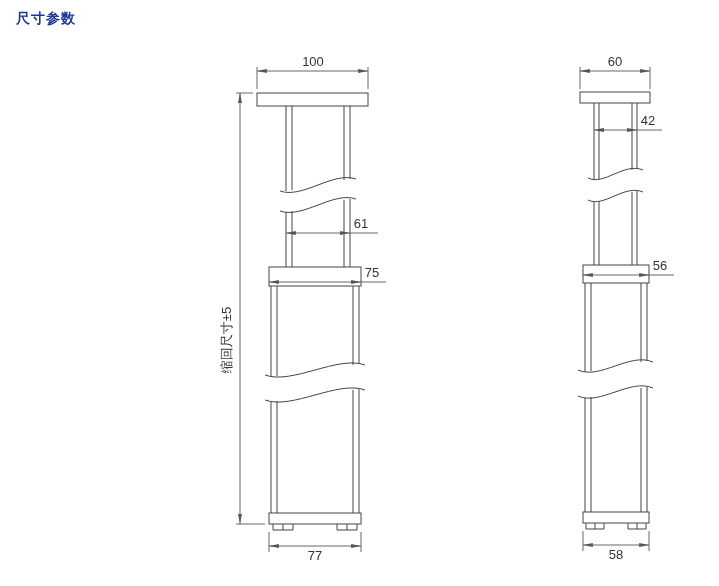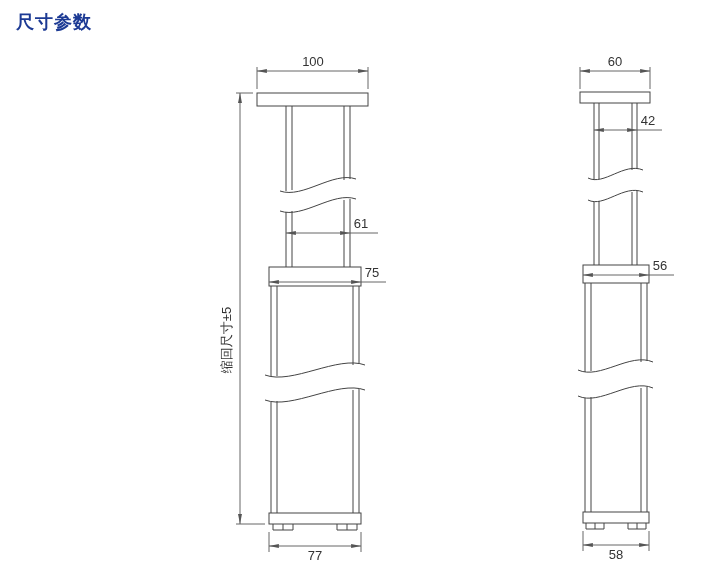--- a/index.html
+++ b/index.html
@@ -5,21 +5,21 @@
   * { margin: 0; padding: 0; box-sizing: border-box; }
   html, body { background: #ffffff; }
   body {
     width: 719px; height: 586px;
     font-family: "Liberation Sans", sans-serif;
     overflow: hidden;
   }
   .page { position: relative; width: 719px; height: 586px; background: #ffffff; }
   .title {
     position: absolute; left: 16px; top: 10px;
-    font-size: 18px; font-weight: bold; color: #1c3a94;
+    font-size: 14px; font-weight: bold; color: #1c3a94;
     letter-spacing: 1px;
     font-family: "Liberation Sans", sans-serif;
   }
   svg.drawing { position: absolute; left: 0; top: 0; }
   .geo { stroke: #444444; stroke-width: 1; fill: none; stroke-linecap: butt; }
   .dim { stroke: #555555; stroke-width: 0.9; fill: none; }
   .dimline { marker-start: url(#arrow); marker-end: url(#arrow); }
   text.dimtext {
     font-size: 13px; fill: #333333; stroke: none;
     font-family: "Liberation Sans", sans-serif;

